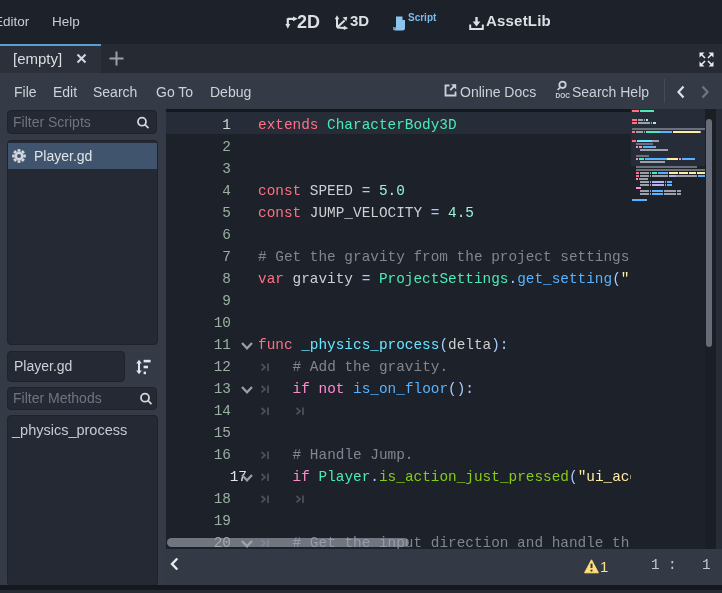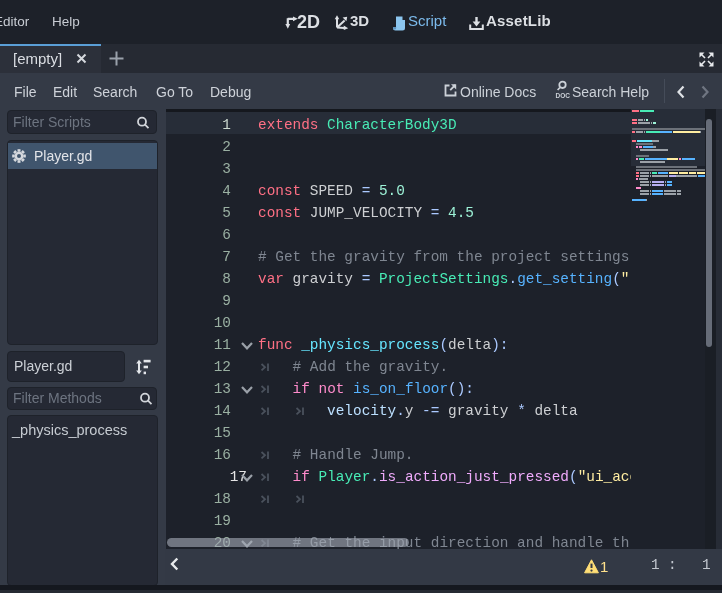--- a/index.html
+++ b/index.html
@@ -24,21 +24,21 @@
 <path d="M3 12.6 V3.5 M3 12.6 L10.6 5.4 M3 12.6 L10.2 12.9" stroke="#dcdfe3" stroke-width="2" fill="none"></path>
 <path d="M0.7 4.2 L3 0.3 L5.3 4.2 Z" fill="#dcdfe3"></path>
 <path d="M8.6 2.5 L13.2 1.8 L12.4 6.3 Z" fill="#dcdfe3"></path>
 <path d="M9.7 10.6 L14.2 13.2 L9.8 15 Z" fill="#dcdfe3"></path>
 </svg>
 <div class="a" style="left:350px;top:12px;font-size:15px;font-weight:bold;color:#dcdfe3">3D</div>
 <svg class="a" style="left:392px;top:16px" width="14" height="15" viewBox="0 0 14 15">
 <path d="M4 0.5 H10.5 V4 H13 V12 A2.5 2.5 0 0 1 10.5 14.5 H3.5 A2.5 2.5 0 0 1 1 12 V11 H4 Z" fill="#8cc6ef"></path>
 <path d="M1 12 A1.6 1.6 0 0 0 4.2 12 V11 H1 Z" fill="#5e93bd"></path>
 </svg>
-<div class="a" style="left:408px;top:12px;font-size:15px;font-weight:normal;color:#7cbbec">Script</div>
+<div class="a" style="left:408px;top:12px;font-size:10px;font-weight:bold;color:#7cbbec">Script</div>
 <svg class="a" style="left:469px;top:16px" width="15" height="15" viewBox="0 0 15 15">
 <path d="M1.2 8.5 V13 H13.8 V8.5" stroke="#dcdfe3" stroke-width="2" fill="none"></path>
 <path d="M7.5 1 V7" stroke="#dcdfe3" stroke-width="2.4"></path>
 <path d="M3.6 5.5 H11.4 L7.5 10.4 Z" fill="#dcdfe3"></path>
 </svg>
 <div class="a" style="left:486px;top:12px;font-size:15px;font-weight:bold;letter-spacing:0.2px;color:#dcdfe3">AssetLib</div>
 <div class="a" style="left:0;top:44px;width:722px;height:29px;background:#262a33"></div>
 <div class="a" style="left:0;top:44px;width:101px;height:29px;background:#2c303a;border-top:2px solid #5a9ed6"></div>
 <div class="a" style="left:13px;top:50px;font-size:15px;color:#dadde2">[empty]</div>
 <svg class="a" style="left:75px;top:52px" width="13" height="13" viewBox="0 0 13 13">
@@ -164,37 +164,36 @@
 <div class="cl" style="left:126.6px;top:269px"><span style="color:#ff8ccc">if</span><span style="color:#cdcfd2"> </span><span style="color:#ff8ccc">not</span><span style="color:#cdcfd2"> </span><span style="color:#57b3ff">is_on_floor</span><span style="color:#abc9ff">():</span></div>
 <div class="ln" style="left:0;top:291px;color:#9ab0a2">14</div>
 <svg class="a" style="left:94.0px;top:297px" width="11" height="11" viewBox="0 0 11 11">
       <path d="M1.5 2 L5 5.2 L1.5 8.4" stroke="#4a515c" stroke-width="1.8" fill="none"></path>
       <path d="M8 1.5 V9" stroke="#4a515c" stroke-width="1.8"></path>
     </svg>
 <svg class="a" style="left:128.6px;top:297px" width="11" height="11" viewBox="0 0 11 11">
       <path d="M1.5 2 L5 5.2 L1.5 8.4" stroke="#4a515c" stroke-width="1.8" fill="none"></path>
       <path d="M8 1.5 V9" stroke="#4a515c" stroke-width="1.8"></path>
     </svg>
-<div class="cl" style="left:161.1px;top:291px"><span style="color:#bce0ff">velocity</span><span style="color:#abc9ff">.</span><span style="color:#cdcfd2">y </span><span style="color:#abc9ff">-=</span><span style="color:#cdcfd2"> gravity </span><span style="color:#abc9ff">*</span><span style="color:#cdcfd2"> delta</span></div>
 <div class="ln" style="left:0;top:313px;color:#9ab0a2">15</div>
 <div class="ln" style="left:0;top:335px;color:#9ab0a2">16</div>
 <svg class="a" style="left:94.0px;top:341px" width="11" height="11" viewBox="0 0 11 11">
       <path d="M1.5 2 L5 5.2 L1.5 8.4" stroke="#4a515c" stroke-width="1.8" fill="none"></path>
       <path d="M8 1.5 V9" stroke="#4a515c" stroke-width="1.8"></path>
     </svg>
 <div class="cl" style="left:126.6px;top:335px"><span style="color:#7f8691"># Handle Jump.</span></div>
 <div class="ln" style="left:16px;top:357px;color:#e5e5e5">17</div>
 <svg class="a" style="left:74px;top:363px" width="14" height="12" viewBox="0 0 14 12">
       <path d="M2 3 L7 8.3 L12 3" stroke="#9aa0a8" stroke-width="2.2" fill="none"></path>
     </svg>
 <svg class="a" style="left:94.0px;top:363px" width="11" height="11" viewBox="0 0 11 11">
       <path d="M1.5 2 L5 5.2 L1.5 8.4" stroke="#4a515c" stroke-width="1.8" fill="none"></path>
       <path d="M8 1.5 V9" stroke="#4a515c" stroke-width="1.8"></path>
     </svg>
-<div class="cl" style="left:126.6px;top:357px"><span style="color:#ff8ccc">if</span><span style="color:#cdcfd2"> </span><span style="color:#48ecb6">Player</span><span style="color:#abc9ff">.</span><span style="color:#f0abfc">is_action_just_pressed</span><span style="color:#abc9ff">(</span><span style="color:#ffeda1">"ui_acc</span></div>
+<div class="cl" style="left:126.6px;top:357px"><span style="color:#ff8ccc">if</span><span style="color:#cdcfd2"> </span><span style="color:#48ecb6">Player</span><span style="color:#abc9ff">.</span><span style="color:#84cc16">is_action_just_pressed</span><span style="color:#abc9ff">(</span><span style="color:#ffeda1">"ui_acc</span></div>
 <div class="ln" style="left:0;top:379px;color:#9ab0a2">18</div>
 <svg class="a" style="left:94.0px;top:385px" width="11" height="11" viewBox="0 0 11 11">
       <path d="M1.5 2 L5 5.2 L1.5 8.4" stroke="#4a515c" stroke-width="1.8" fill="none"></path>
       <path d="M8 1.5 V9" stroke="#4a515c" stroke-width="1.8"></path>
     </svg>
 <svg class="a" style="left:128.6px;top:385px" width="11" height="11" viewBox="0 0 11 11">
       <path d="M1.5 2 L5 5.2 L1.5 8.4" stroke="#4a515c" stroke-width="1.8" fill="none"></path>
       <path d="M8 1.5 V9" stroke="#4a515c" stroke-width="1.8"></path>
     </svg>
 <div class="ln" style="left:0;top:401px;color:#9ab0a2">19</div>

